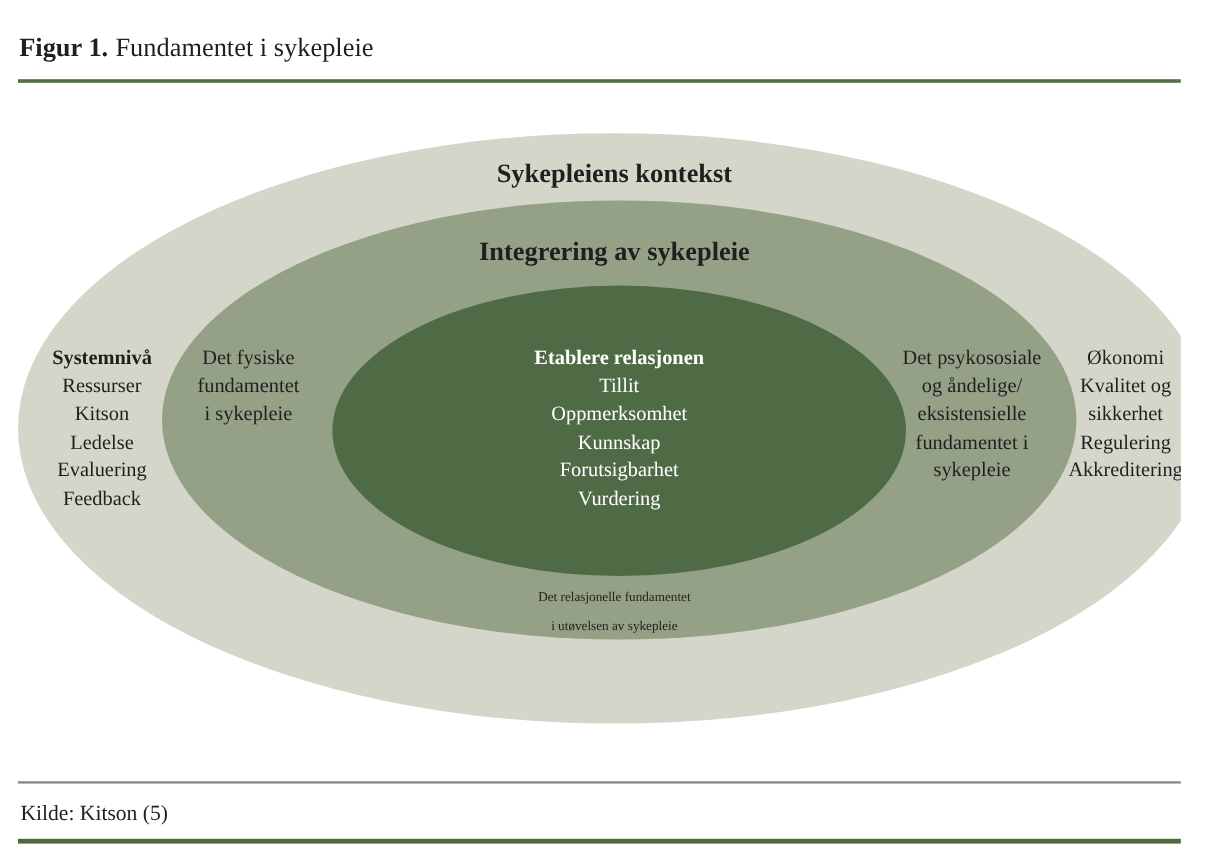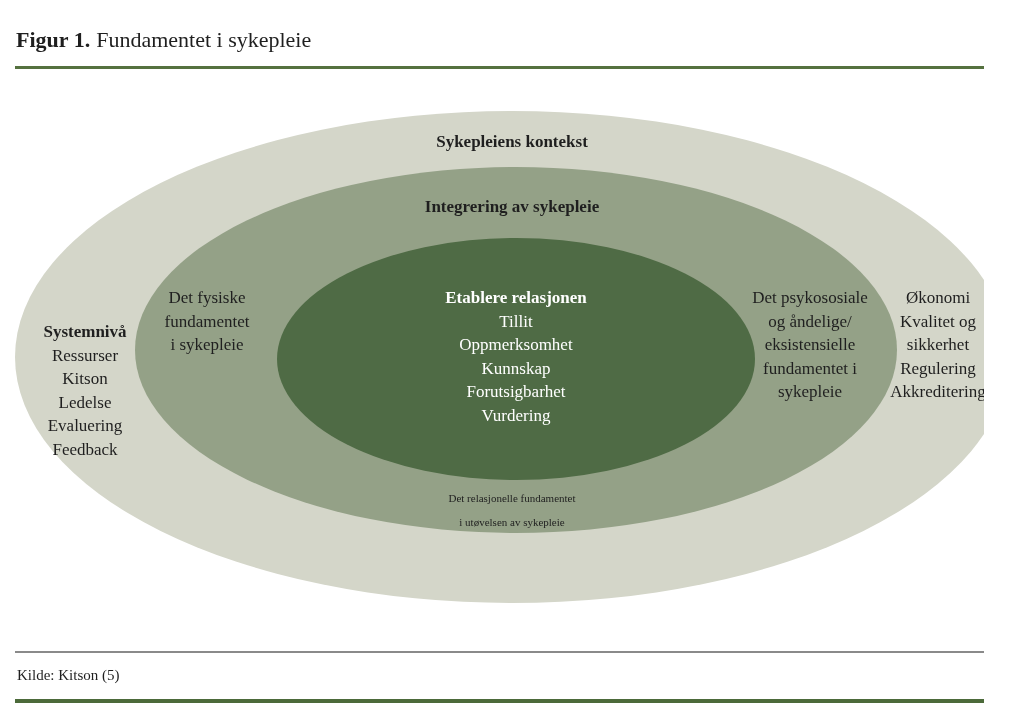--- a/index.html
+++ b/index.html
@@ -31,56 +31,56 @@
   .ellipse { border-radius: 50%; }
   .outer-ellipse  { left: 15px;  top: 111px; width: 994px; height: 492px; background: var(--outer, #d4d6c9); }
   .middle-ellipse { left: 135px; top: 167px; width: 762px; height: 366px; background: var(--middle, #94a187); }
   .inner-ellipse  { left: 277px; top: 238px; width: 478px; height: 242px; background: var(--inner, #4f6b45); }
 
   
   .band-label {
     left: 0; width: 1024px;
     text-align: center;
     font-weight: bold;
-    font-size: 17px;
+    font-size: 22px;
   }
   .outer-top-label  { top: 132px; }
   .middle-top-label { top: 197px; }
 
   .col {
     text-align: center;
     font-size: 17px;
     line-height: 23.5px;
   }
   .col .col-title { font-weight: bold; }
 
   .inner-block {
     left: 339px; top: 286px; width: 354px;
     color: var(--inner_text, #ffffff);
   }
-  .left-outer-col   { left: 28px;  top: 286px; width: 114px; margin-top: 34px; }
+  .left-outer-col   { left: 28px;  top: 286px; width: 114px; }
   .left-middle-col  { left: 145px; top: 286px; width: 124px; }
   .right-middle-col { left: 740px; top: 286px; width: 140px; }
   .right-outer-col  { left: 872px; top: 286px; width: 132px; }
 
   .bottom-middle-label {
     left: 262px; top: 487px; width: 500px;
     text-align: center;
     font-size: 11px;
     line-height: 23.5px;
   }
 
   
   .footer-divider {
     left: 15px; top: 651px; width: 994px; height: 1.5px;
     background: var(--divider, #8a8a8a);
   }
   .source-note {
     left: 17px; top: 667px;
-    font-size: 15px;
+    font-size: 18px;
   }
   .bottom-accent-bar {
     left: 15px; top: 699px; width: 994px; height: 4px;
     background: var(--accent_bar, #4c6a3a);
   }
 </style>
 </head>
 <body>
 
 <div id="page">

